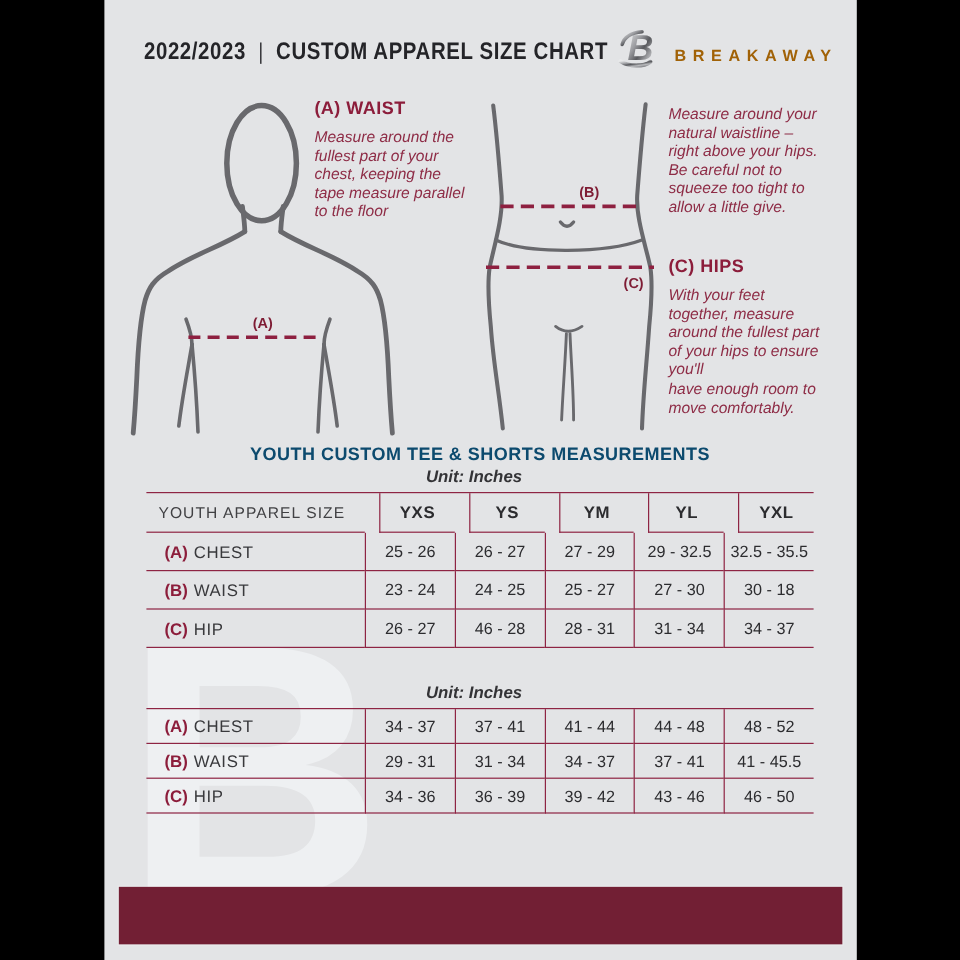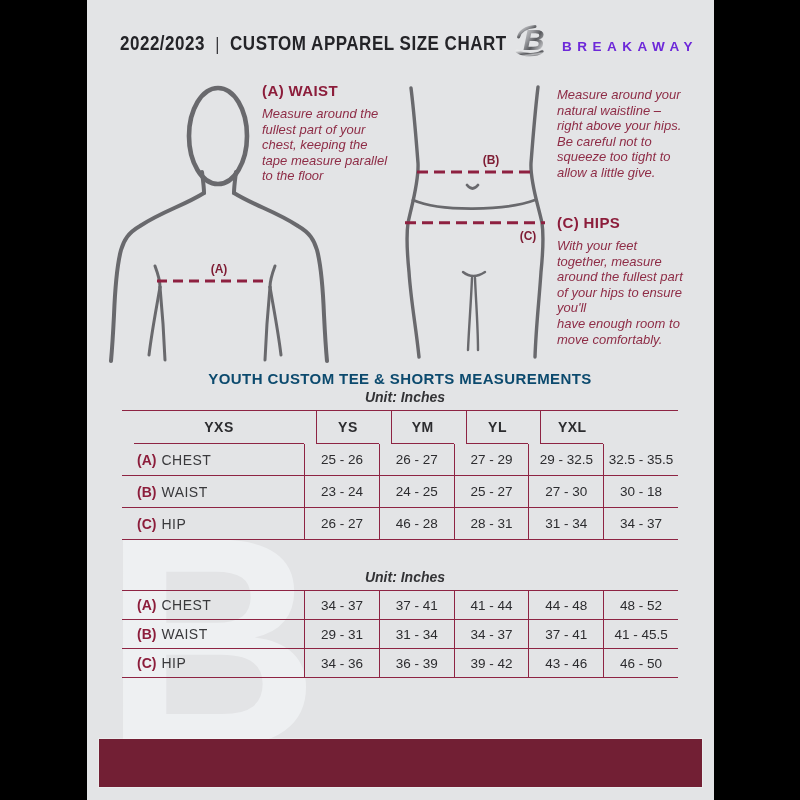--- a/index.html
+++ b/index.html
@@ -17,38 +17,38 @@
 
   .layer { position:absolute; inset:0; z-index:1; }
 
   
   .hdr-title { position:absolute; left:33px; top:32px; white-space:nowrap;
     transform:scaleX(0.85); transform-origin:left center;
     font-size:20px; font-weight:700; color:#242428; letter-spacing:0.6px; }
   .hdr-title .divider { font-weight:300; font-size:19px; padding:0 12px; color:#3a3a3e; }
   .logo { position:absolute; left:427px; top:21px; width:34px; height:38px; }
   .brand { position:absolute; left:475px; top:39px; font-size:13.5px; font-weight:700;
-    letter-spacing:5.5px; color:#6d28d9; white-space:nowrap; }
+    letter-spacing:5.5px; color:#a16207; white-space:nowrap; }
 
   
   .fig { position:absolute; }
   .fig-torso { left:18px; top:84px; width:226px; height:280px; }
   .fig-hips  { left:313px; top:82px; width:150px; height:280px; }
   .guide-block { position:absolute; }
   .guide-heading { font-size:15px; font-weight:800; color:#8c1d3b; letter-spacing:0.4px; }
   .guide-body { margin-top:7px; font-size:13px; font-style:italic; font-weight:500;
     color:#8e2c46; line-height:15.6px; white-space:pre-line; width:175px; }
   .gb-chest { left:175px; top:82px; }
   .gb-waist { left:470px; top:80px; }
   .gb-hips  { left:470px; top:214px; }
 
   
   .sec-title { position:absolute; left:35px; width:556px; text-align:center;
     font-size:15px; font-weight:700; color:#0c4a6e; letter-spacing:0.4px; }
-  .sec-unit { position:absolute; left:40px; width:556px; text-align:center;
+  .sec-unit { position:absolute; left:30px; width:556px; text-align:center;
     font-size:14px; font-style:italic; font-weight:600; color:#333336; }
   .t-youth-title { top:370px; } .t-youth-unit { top:389px; }
   .t-adult-title { top:550px; } .t-adult-unit { top:569px; }
 
   
   .size-table { position:absolute; left:35px; width:556px; border-top:1.5px solid #8e2443; }
   .tbl-youth { top:410px; } .tbl-adult { top:590px; }
   .trow { display:grid; grid-template-columns:182px repeat(5,1fr); }
   .tbl-youth .trow { height:32px; } .tbl-youth .trow.thead { height:33px; }
   .tbl-adult .trow { height:29px; } .tbl-adult .trow.thead { height:30px; }
@@ -157,20 +157,21 @@
 you'll
 have enough room to
 move comfortably.</div>
       </div>
 
       <div class="sec-title t-youth-title">YOUTH CUSTOM TEE &amp; SHORTS MEASUREMENTS</div>
       <div class="sec-unit t-youth-unit">Unit: Inches</div>
 
       <div class="size-table tbl-youth">
         <div class="trow thead">
+          <div class="tcell cell-label">YOUTH APPAREL SIZE</div>
           <div class="tcell head-size">YXS</div>
           <div class="tcell head-size">YS</div>
           <div class="tcell head-size">YM</div>
           <div class="tcell head-size">YL</div>
           <div class="tcell head-size">YXL</div>
         </div>
         <div class="trow">
           <div class="tcell cell-label">
               <span class="row-letter">(A)</span>
               <span class="row-name">CHEST</span>

